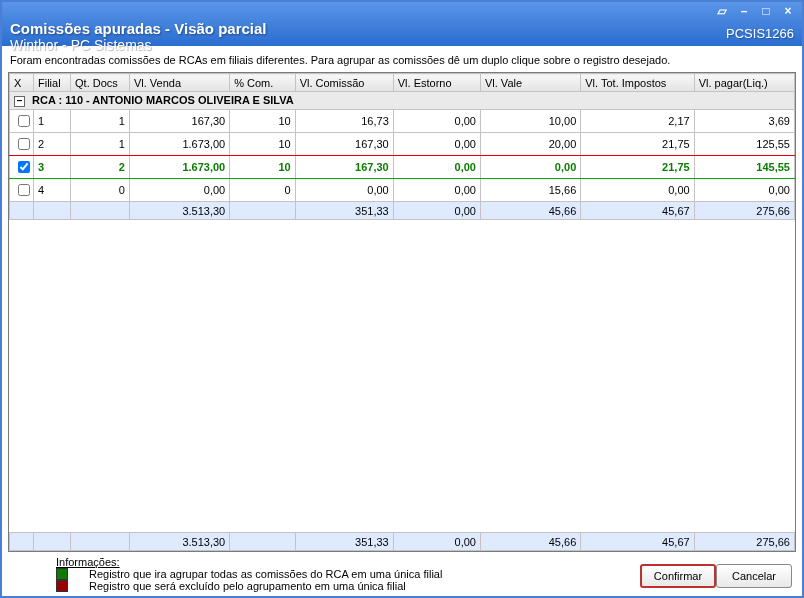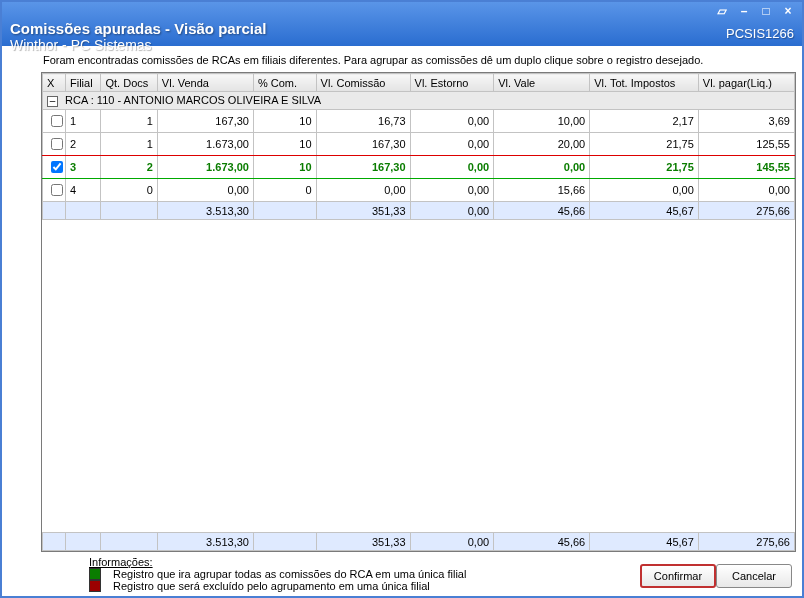--- a/index.html
+++ b/index.html
@@ -42,58 +42,57 @@
   .win-controls span {
     width:16px; height:14px;
     display:inline-flex; align-items:center; justify-content:center;
     font-weight:bold; font-size:12px;
     cursor:pointer;
   }
   .content {
     padding: 4px 6px;
     display:flex; flex-direction:column;
     height: calc(100% - 44px);
-    margin-left: 33px;
   }
   .instruction {
     padding: 4px 2px 6px;
     font-size:11px;
   }
   .grid-wrap {
     border:1px solid #7a7a7a;
     background:#fff;
     flex:1;
     display:flex;
     flex-direction:column;
     overflow:hidden;
   }
   table { border-collapse:collapse; width:100%; table-layout:fixed; }
   th, td { border:1px solid #c3c3c3; padding:2px 4px; height:18px; font-size:11px; }
   th {
     background:linear-gradient(#f7f7f7,#e3e3e3);
     text-align:left;
     font-weight:normal;
   }
-  .group-row td { background:#eaeaea; font-weight:normal; }
+  .group-row td { background:#eaeaea; font-weight:bold; }
   .num { text-align:right; }
   .red-row td { border-top:1px solid #d00; border-bottom:1px solid #d00; }
   .green-row td { border-top:1px solid #0a0; border-bottom:1px solid #0a0; color:#0a7d00; font-weight:bold; }
   .totals td { background:#dfeaff; font-weight:normal;padding-left:40px; }
   .expander { display:inline-block; width:11px; height:11px; border:1px solid #666; background:#fff; text-align:center; line-height:8px; font-size:10px; margin-right:4px; }
   .chk { width:12px; height:12px; }
   .grand-totals {
     margin-top:auto;
   }
   .grand-totals td { background:#dfeaff; }
   .footer {
     margin-top:4px;
     padding-left:48px;
   }
   .info-title { text-decoration:underline; font-size:11px; }
-  .legend { display:flex; align-items:center; gap:12px; font-size:11px; }
+  .legend { display:flex; align-items:center; gap:21px; font-size:11px; }
   .swatch { width:12px; height:12px; border:1px solid #333; display:inline-block; }
   .buttons { position:absolute; right:12px; bottom:10px; display:flex; }
   .btn {
     min-width:76px; height:24px;
     border:1px solid #888; background:linear-gradient(#fff,#e8e8e8);
     border-radius:3px;
     font-size:11px;
     cursor:pointer;
   }
   .btn-primary { border:2px solid #c03030; }

